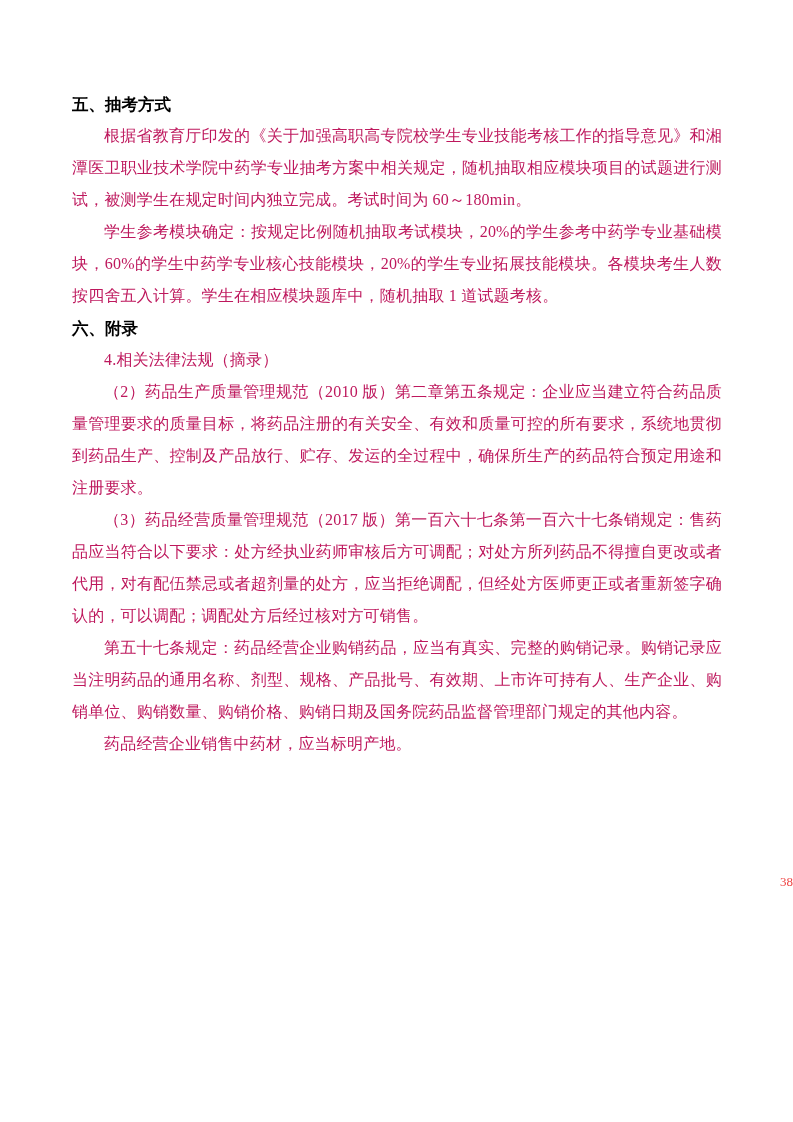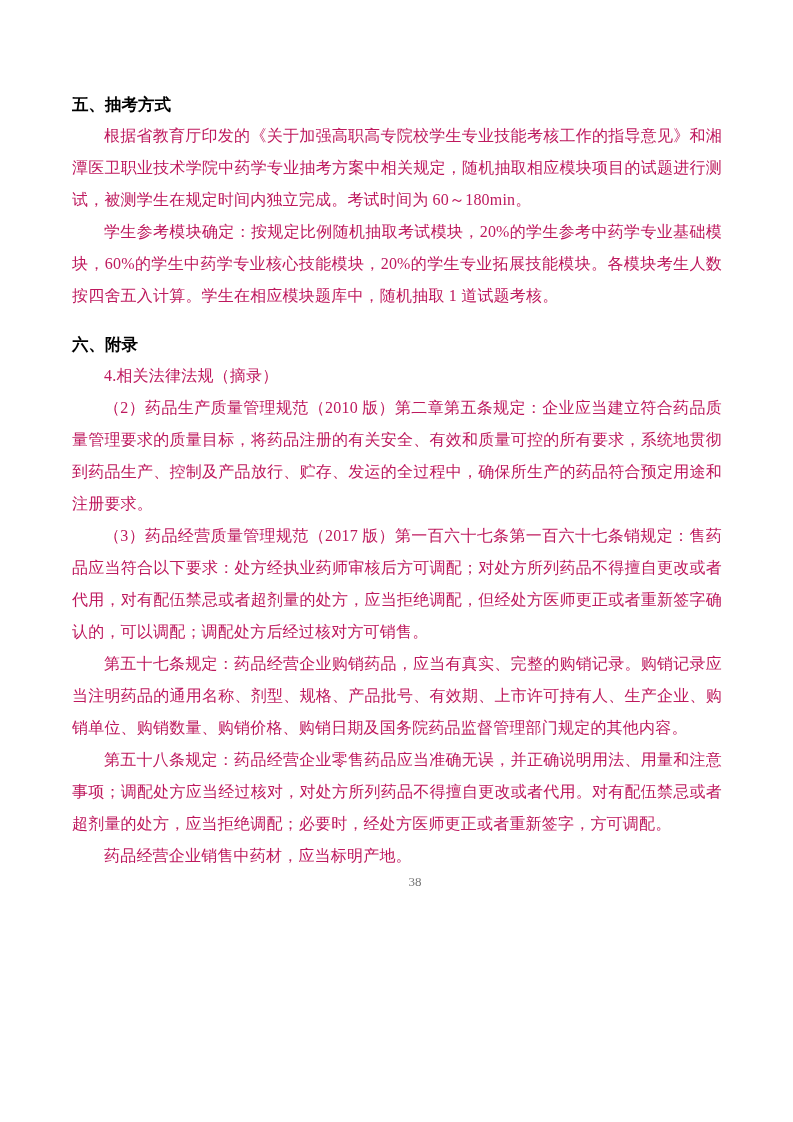--- a/index.html
+++ b/index.html
@@ -25,57 +25,56 @@
   }
   .heading {
     margin: 0;
     font-family: "Liberation Sans", "DejaVu Sans", sans-serif;
     font-weight: bold;
     font-size: 16.5px;
     line-height: 32px;
     color: #000000;
   }
   .heading.gap {
-    margin-top: 16px;
+    margin-top: 0;
   }
   .para {
     margin: 0;
     font-size: 16px;
     line-height: 32px;
     text-indent: 2em;
     text-align: justify;
     letter-spacing: 0.2px;
     color: #be185d;
   }
   .footer {
     position: absolute;
     left: 0;
     right: 0;
     bottom: 58px;
-    text-align: center;
+    text-align: right;
     font-size: 13px;
     line-height: 16px;
-    color: #737373;
+    color: #ef4444;
     padding-left: 37px;
   }
 </style>
 </head>
 <body>
 
 <div class="page">
   <div class="content">
 
     <h2 class="heading">五、抽考方式</h2>
     <p class="para">根据省教育厅印发的《关于加强高职高专院校学生专业技能考核工作的指导意见》和湘潭医卫职业技术学院中药学专业抽考方案中相关规定，随机抽取相应模块项目的试题进行测试，被测学生在规定时间内独立完成。考试时间为 60～180min。</p>
     <p class="para">学生参考模块确定：按规定比例随机抽取考试模块，20%的学生参考中药学专业基础模块，60%的学生中药学专业核心技能模块，20%的学生专业拓展技能模块。各模块考生人数按四舍五入计算。学生在相应模块题库中，随机抽取 1 道试题考核。</p>
 
     <h2 class="heading gap">六、附录</h2>
     <p class="para">4.相关法律法规（摘录）</p>
     <p class="para">（2）药品生产质量管理规范（2010 版）第二章第五条规定：企业应当建立符合药品质量管理要求的质量目标，将药品注册的有关安全、有效和质量可控的所有要求，系统地贯彻到药品生产、控制及产品放行、贮存、发运的全过程中，确保所生产的药品符合预定用途和注册要求。</p>
     <p class="para">（3）药品经营质量管理规范（2017 版）第一百六十七条第一百六十七条销规定：售药品应当符合以下要求：处方经执业药师审核后方可调配；对处方所列药品不得擅自更改或者代用，对有配伍禁忌或者超剂量的处方，应当拒绝调配，但经处方医师更正或者重新签字确认的，可以调配；调配处方后经过核对方可销售。</p>
     <p class="para">第五十七条规定：药品经营企业购销药品，应当有真实、完整的购销记录。购销记录应当注明药品的通用名称、剂型、规格、产品批号、有效期、上市许可持有人、生产企业、购销单位、购销数量、购销价格、购销日期及国务院药品监督管理部门规定的其他内容。</p>
-    <p class="para">第五十八条规定：药品经营企业零售药品应当准确无误，并正确说明用法、用量和注意事项；调配处方应当经过核对，对处方所列药品不得擅自更改或者代用。对有配伍禁忌或者超剂量的处方，应当拒绝调配；必要时，经处方医师更正或者重新签字，方可调配。</p>
     <p class="para">药品经营企业销售中药材，应当标明产地。</p>
 
   </div>
 
   <div class="footer">38</div>
 </div>
 
 </body></html>

